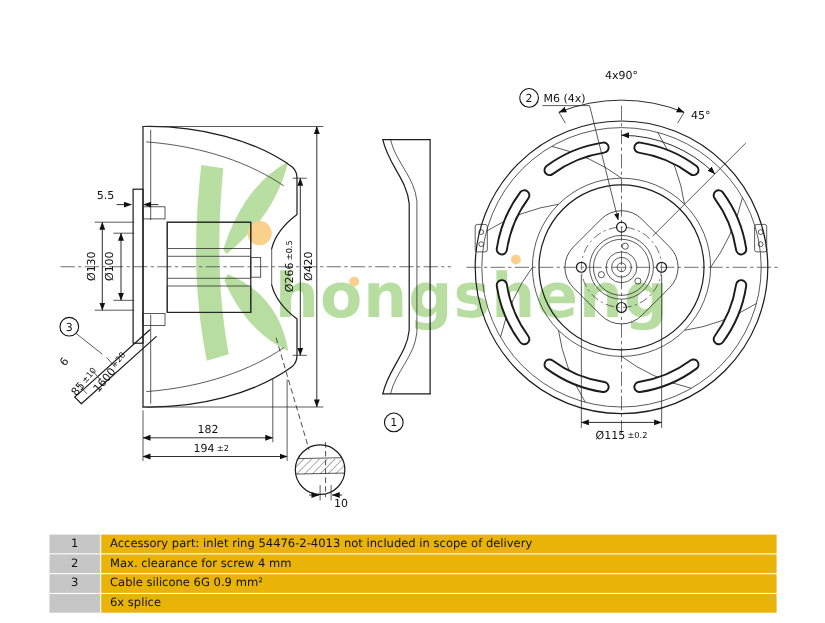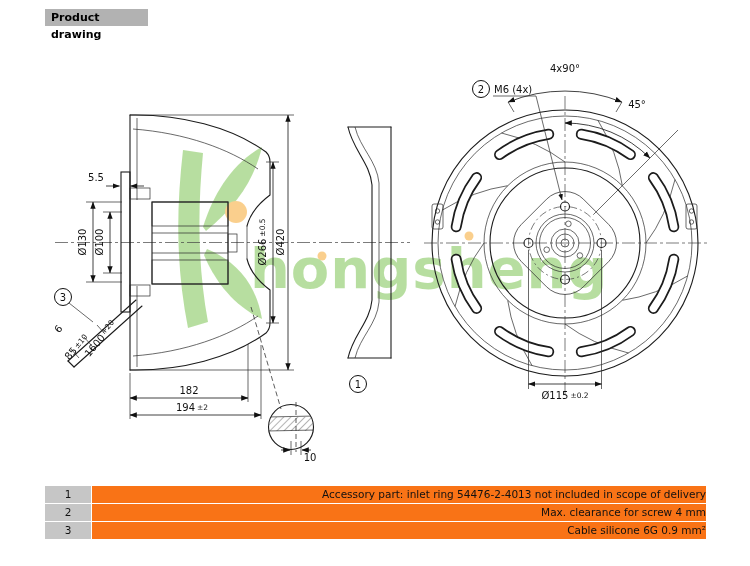--- a/index.html
+++ b/index.html
@@ -18,28 +18,27 @@
   .slotw{stroke:#fff;stroke-width:7.5;fill:none;stroke-linecap:round;}
   .txt{font:10px "DejaVu Sans",sans-serif;fill:#111;}
   .tol{font-size:7.5px;}
   .co{fill:#fff;stroke:#111;stroke-width:1;}
   .cot{font:10px "DejaVu Sans",sans-serif;fill:#111;text-anchor:middle;}
   .wmt{font:bold 56px "DejaVu Sans",sans-serif;fill:#72bf44;letter-spacing:1px;}
   
   .notes{position:absolute;left:45px;top:486px;width:661px;font:10.5px "DejaVu Sans",sans-serif;color:#111;}
   .nrow{display:flex;margin-bottom:1px;}
   .nnum{width:46px;background:#c6c6c6;text-align:center;line-height:17px;height:17px;margin-right:1px;flex:none;}
-  .ntext{flex:1;background:#f97316;line-height:17px;height:17px;padding-left:8px;text-align:right;}
+  .ntext{flex:1;background:#eab308;line-height:17px;height:17px;padding-left:8px;}
 </style>
 </head>
 <body>
 
 <div class="page">
 
-  <div class="header-bar">Product drawing</div>
 
   <svg class="drawing" width="750" height="470" viewBox="0 28 750 470">
     <defs>
       <marker id="arr" viewBox="0 0 10 10" refX="9.5" refY="5" markerWidth="9" markerHeight="9" orient="auto-start-reverse">
         <path d="M0,1.3 L10,5 L0,8.7 Z" fill="#111"></path>
       </marker>
       <pattern id="hatch" width="5" height="5" patternUnits="userSpaceOnUse" patternTransform="rotate(45)">
         <line x1="0" y1="0" x2="0" y2="5" stroke="#444" stroke-width="0.8"></line>
       </pattern>
       <clipPath id="detailClip">
@@ -278,15 +277,19 @@
       <div class="ntext">Accessory part: inlet ring 54476-2-4013 not included in scope of delivery</div>
     </div>
     <div class="nrow">
       <div class="nnum">2</div>
       <div class="ntext">Max. clearance for screw 4 mm</div>
     </div>
     <div class="nrow">
       <div class="nnum">3</div>
       <div class="ntext">Cable silicone 6G 0.9 mm²</div>
     </div>
+    <div class="nrow">
+      <div class="nnum"></div>
+      <div class="ntext">6x splice</div>
+    </div>
   </div>
 
 </div>
 
 </body></html>

